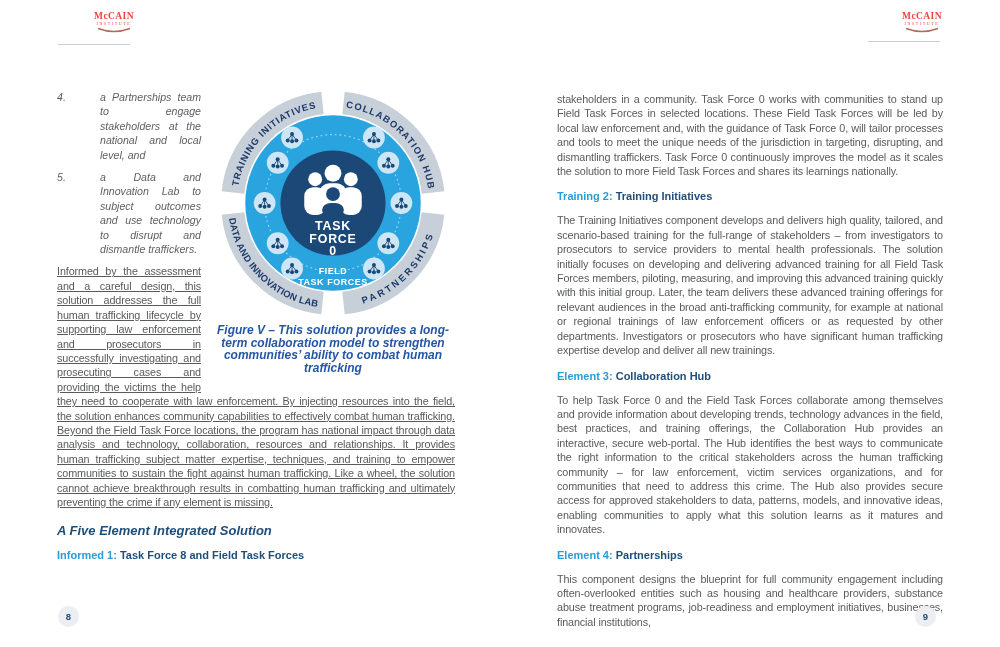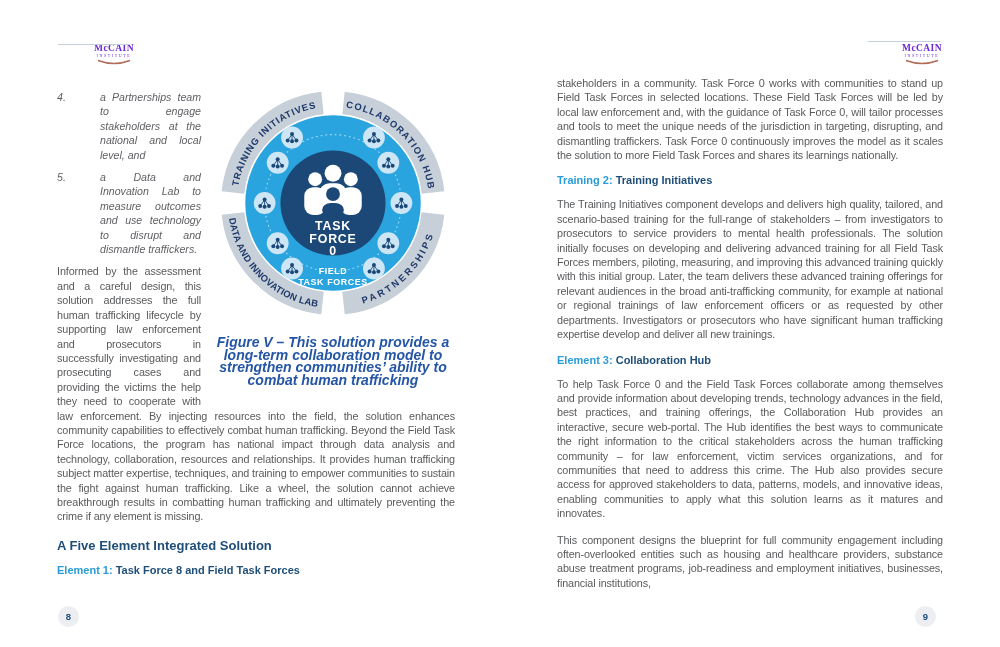--- a/index.html
+++ b/index.html
@@ -1,38 +1,38 @@
 <!DOCTYPE html>
 <html><head>
 <meta charset="utf-8">
 <style>
   html,body { margin:0; padding:0; background:#fff; }
   .spread {
     position:relative; width:1000px; height:647px; background:#ffffff;
     font-family:"Liberation Sans", sans-serif; overflow:hidden;
   }
   .rule { position:absolute; height:1px; background:#c3d2da; }
-  .logo { position:absolute; width:60px; text-align:center; color:#6d28d9;margin-top:32px; }
+  .logo { position:absolute; width:60px; text-align:center; color:#ef4444; }
   .logo .name { font-family:"Liberation Serif", serif; font-weight:bold; font-size:9.5px; letter-spacing:0.4px; line-height:10px; }
   .logo .sub  { font-family:"Liberation Serif", serif; font-size:4px; letter-spacing:1.6px; line-height:5px; }
   .logo svg { display:block; margin:1px auto 0; }
 
   .page-flow { position:absolute; }
   p { margin:0; }
   .body-text { font-size:10.8px; line-height:14.4px; color:#595a5c; text-align:justify; letter-spacing:-0.12px; }
   .list-item { display:flex; font-style:italic; color:#5f6064; font-size:10.6px; line-height:14.4px; margin-bottom:8px; }
   .list-item .num { width:15px; flex:none; }
   .list-item .txt { flex:1; text-align:justify;margin-left:28px; }
-  .intro { margin-top:6px; }
+  .intro { margin-top:6px;text-decoration:underline; }
 
   .figure-float { float:right; width:244px; margin:0 0 8px 10px; }
   .figure-float svg.wheel { display:block; margin:0 auto; }
-  .caption { font-size:14px; line-height:12.6px; font-weight:bold; font-style:italic; color:#2456a5; text-align:center; margin-top:20px; }
+  .caption { font-size:12px; line-height:12.6px; font-weight:bold; font-style:italic; color:#2456a5; text-align:center; margin-top:8px; }
 
-  .section-heading { font-size:13px; line-height:15px; font-weight:bold; color:#1f4e79; margin:14px 0 0 0; }
+  .section-heading { font-size:13px; line-height:15px; font-weight:bold; color:#1f4e79; margin:14px 0 0 0;font-style:italic; }
   .element-heading { font-size:11px; line-height:13px; font-weight:bold; color:#1f4e79; margin:11px 0 10px 0; }
   .element-heading .el { color:#2b9cd8; }
   .para-block { margin:0 0 12px 0; }
 
   .footer-num {
     position:absolute; width:21px; height:21px; border-radius:50%;
     background:#eceef1; color:#1f4e79; font-size:9.5px; font-weight:bold;
     display:flex; align-items:center; justify-content:center;
   }
 
@@ -150,44 +150,45 @@
 
       <div class="caption">Figure V – This solution provides a long-term collaboration model to strengthen communities’ ability to combat human trafficking</div>
     </div>
 
     <div class="list-item">
       <span class="num">4.</span>
       <span class="txt">a Partnerships team to engage stakeholders at the national and local level, and</span>
     </div>
     <div class="list-item">
       <span class="num">5.</span>
-      <span class="txt">a Data and Innovation Lab to measure outcomes and use technology to disrupt and dismantle traffickers.</span>
+      <span class="txt">a Data and Innovation Lab to subject outcomes and use technology to disrupt and dismantle traffickers.</span>
     </div>
 
     <p class="body-text intro">Informed by the assessment and a careful design, this solution addresses the full human trafficking lifecycle by supporting law enforcement and prosecutors in successfully investigating and prosecuting cases and providing the victims the help they need to cooperate with law enforcement. By injecting resources into the field, the solution enhances community capabilities to effectively combat human trafficking. Beyond the Field Task Force locations, the program has national impact through data analysis and technology, collaboration, resources and relationships. It provides human trafficking subject matter expertise, techniques, and training to empower communities to sustain the fight against human trafficking. Like a wheel, the solution cannot achieve breakthrough results in combatting human trafficking and ultimately preventing the crime if any element is missing.</p>
 
     <h2 class="section-heading">A Five Element Integrated Solution</h2>
 
-    <h3 class="element-heading"><span class="el">Element 1:</span><span> Task Force 8 and Field Task Forces</span></h3>
+    <h3 class="element-heading"><span class="el">Informed 1:</span><span> Task Force 8 and Field Task Forces</span></h3>
 
   </div>
 
   <div class="footer-num" style="left:58px; top:606px;">8</div>
 
-  <div class="page-flow" style="left:557px; top:76px; width:386px;">
+  <div class="page-flow" style="left:557px; top:92px; width:386px;">
 
     <p class="body-text para-block">stakeholders in a community. Task Force 0 works with communities to stand up Field Task Forces in selected locations. These Field Task Forces will be led by local law enforcement and, with the guidance of Task Force 0, will tailor processes and tools to meet the unique needs of the jurisdiction in targeting, disrupting, and dismantling traffickers. Task Force 0 continuously improves the model as it scales the solution to more Field Task Forces and shares its learnings nationally.</p>
 
     <h3 class="element-heading"><span class="el">Training 2:</span><span> Training Initiatives</span></h3>
 
     <p class="body-text para-block">The Training Initiatives component develops and delivers high quality, tailored, and scenario-based training for the full-range of stakeholders – from investigators to prosecutors to service providers to mental health professionals. The solution initially focuses on developing and delivering advanced training for all Field Task Forces members, piloting, measuring, and improving this advanced training quickly with this initial group. Later, the team delivers these advanced training offerings for relevant audiences in the broad anti-trafficking community, for example at national or regional trainings of law enforcement officers or as requested by other departments. Investigators or prosecutors who have significant human trafficking expertise develop and deliver all new trainings.</p>
 
     <h3 class="element-heading"><span class="el">Element 3:</span><span> Collaboration Hub</span></h3>
 
     <p class="body-text para-block">To help Task Force 0 and the Field Task Forces collaborate among themselves and provide information about developing trends, technology advances in the field, best practices, and training offerings, the Collaboration Hub provides an interactive, secure web-portal. The Hub identifies the best ways to communicate the right information to the critical stakeholders across the human trafficking community – for law enforcement, victim services organizations, and for communities that need to address this crime. The Hub also provides secure access for approved stakeholders to data, patterns, models, and innovative ideas, enabling communities to apply what this solution learns as it matures and innovates.</p>
 
+    <h3 class="element-heading"><span class="el">Element 4:</span><span> Partnerships</span></h3>
 
     <p class="body-text">This component designs the blueprint for full community engagement including often-overlooked entities such as housing and healthcare providers, substance abuse treatment programs, job-readiness and employment initiatives, businesses, financial institutions,</p>
   </div>
 
   <div class="footer-num" style="left:915px; top:606px;">9</div>
 
 </div>
 
 </body></html>

